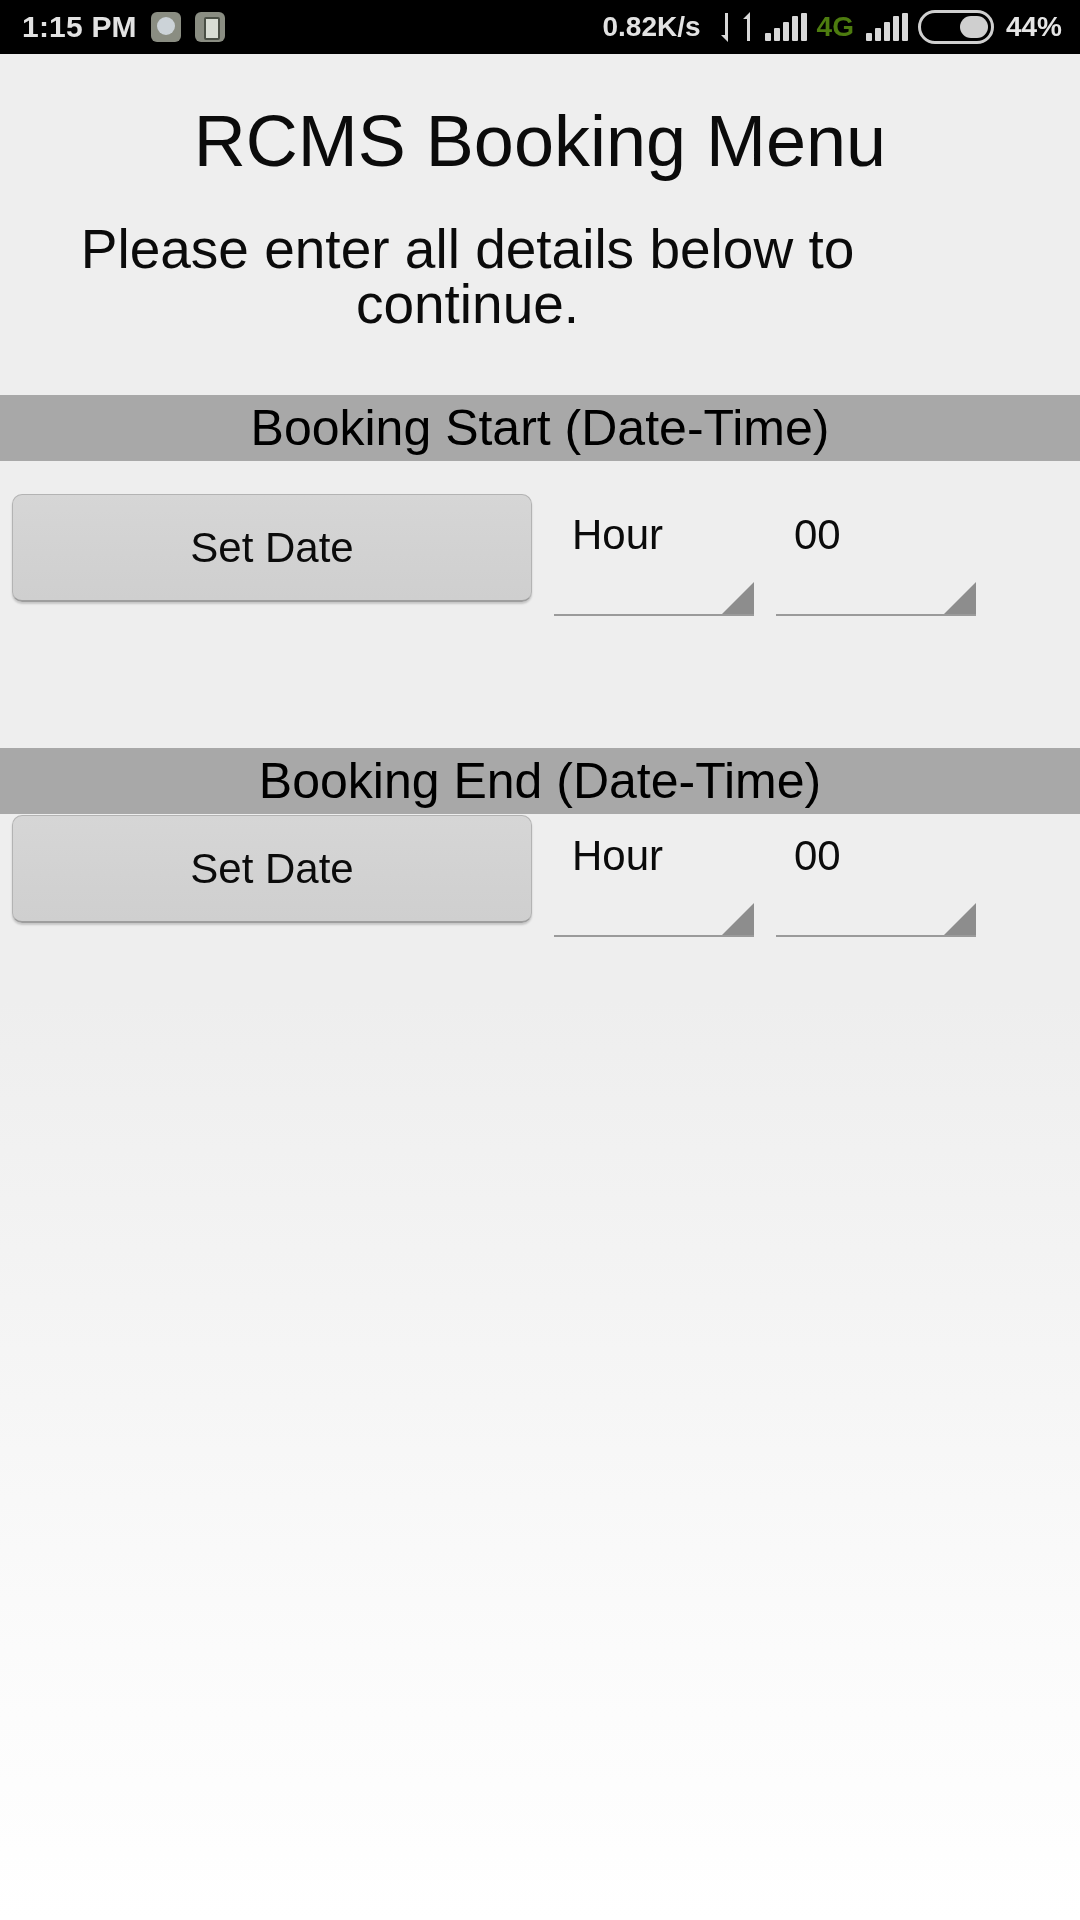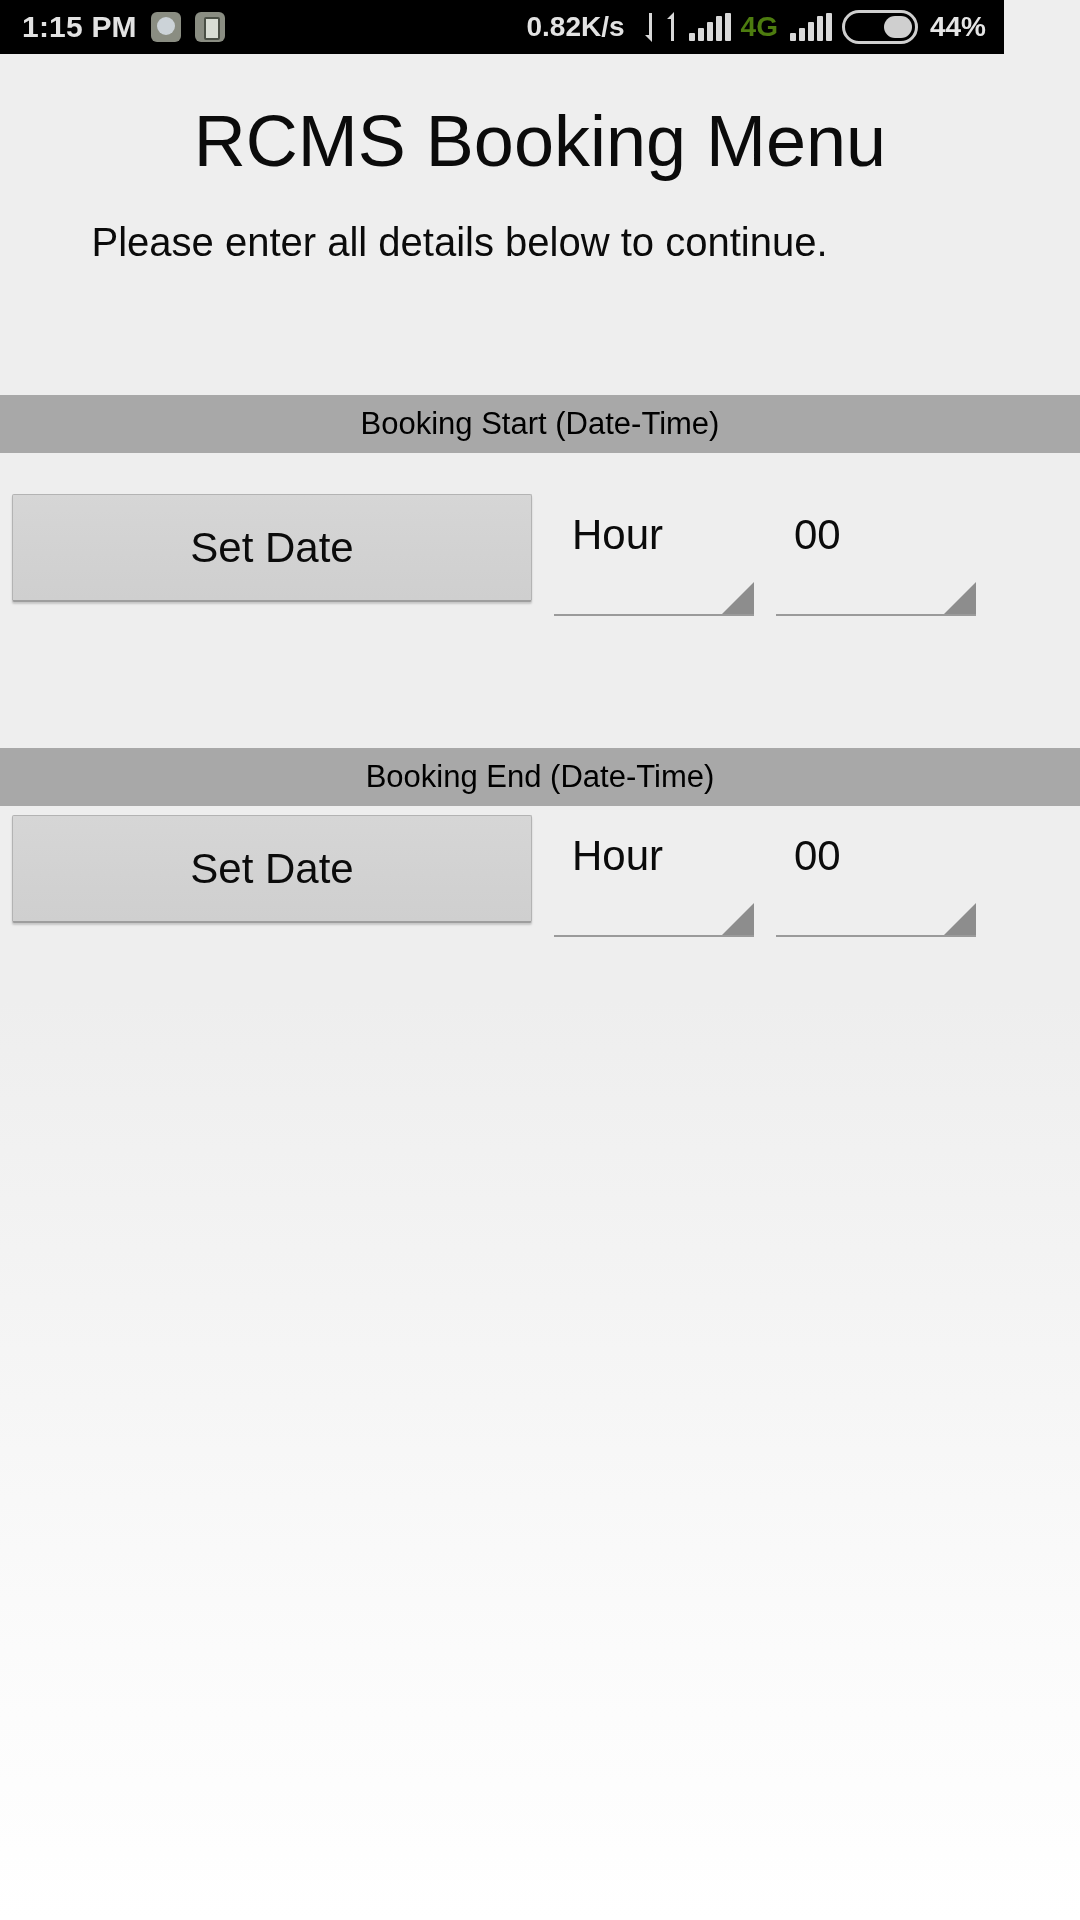--- a/index.html
+++ b/index.html
@@ -20,21 +20,21 @@
     height:1920px;
     background:linear-gradient(to bottom,
         #eeeeee 0px, #eeeeee 1000px,
         #f2f2f2 1200px, #f7f7f7 1450px,
         #fbfbfb 1650px, #ffffff 1920px);
   }
 
   
   #statusbar {
     position:absolute; left:0; top:0;
-    width:1004px; height:54px;
+    width:1080px; height:54px;
     background:#000000;
     display:flex; align-items:center;
     color:#d6d6d6;
     padding:0 18px 0 22px;
   }
   #clock {
     font-size:30px; font-weight:bold;
     letter-spacing:0.2px;
     color:#e2e2e2;
   }
@@ -109,33 +109,33 @@
   
   #title {
     position:absolute; left:0; top:105px; width:1080px;
     text-align:center;
     font-size:72px;
     color:#0b0b0b;
     line-height:1.0;
     white-space:nowrap;
   }
   #subtitle {
-    position:absolute; left:0; top:222px; width:919px;
+    position:absolute; left:8px; top:222px; width:919px;
     text-align:center;
-    font-size:40px;
+    font-size:55px;
     color:#0b0b0b;
     line-height:1.0;
   }
 
   
   .band {
-    position:absolute; left:0; width:1080px; height:58px;
+    position:absolute; left:0; width:1080px; height:66px;
     background:#a8a8a8;
     display:flex; align-items:center; justify-content:center;
-    font-size:31px;
+    font-size:50px;
     color:#000000;
   }
   #band-start { top:395px; }
   #band-end   { top:748px; }
 
   
   .row {
     position:absolute; left:0; width:1080px; height:150px;
     display:flex; align-items:flex-start;
   }
@@ -143,21 +143,21 @@
   #row-end   { top:815px; }
 
   .btn {
     background:linear-gradient(to bottom,#d6d6d6 0%, #d2d2d2 55%, #cfcfcf 100%);
     border:1px solid #b3b3b3;
     border-bottom:2px solid #9e9e9e;
     box-shadow:0 2px 2px rgba(0,0,0,0.17);
     display:flex; align-items:center; justify-content:center;
     font-size:42px;
     color:#0b0b0b;
-    border-radius:2px;
+    border-radius:10px;
   }
 
   .setdate-btn {
     margin-left:12px;
     width:520px;
     height:108px;
   }
 
   .spinner {
     position:relative;

